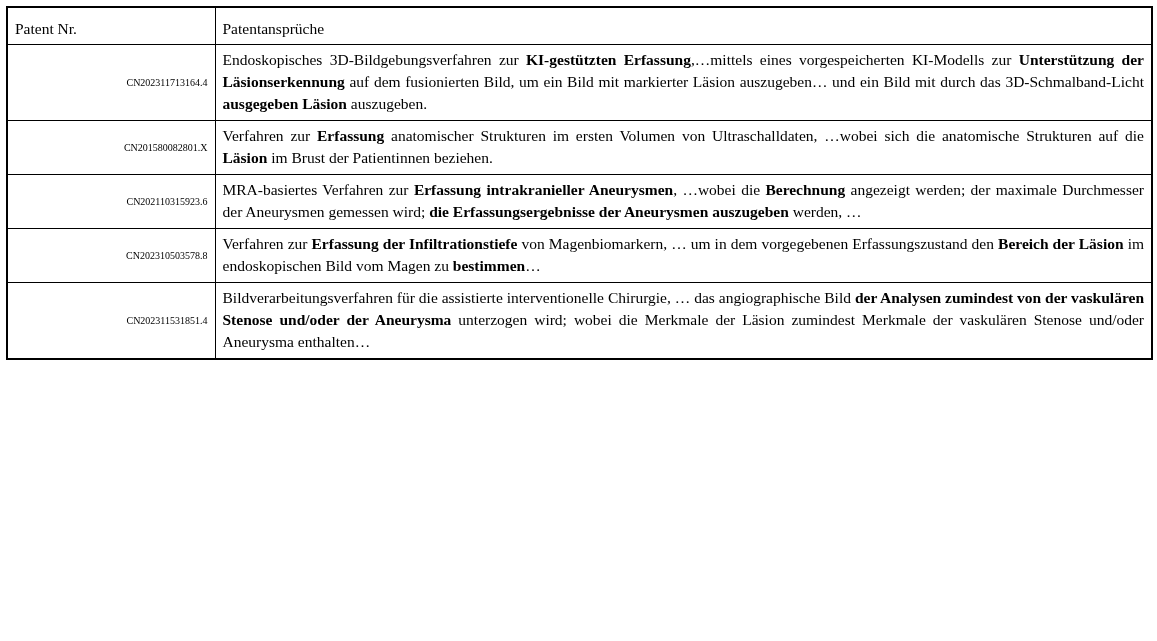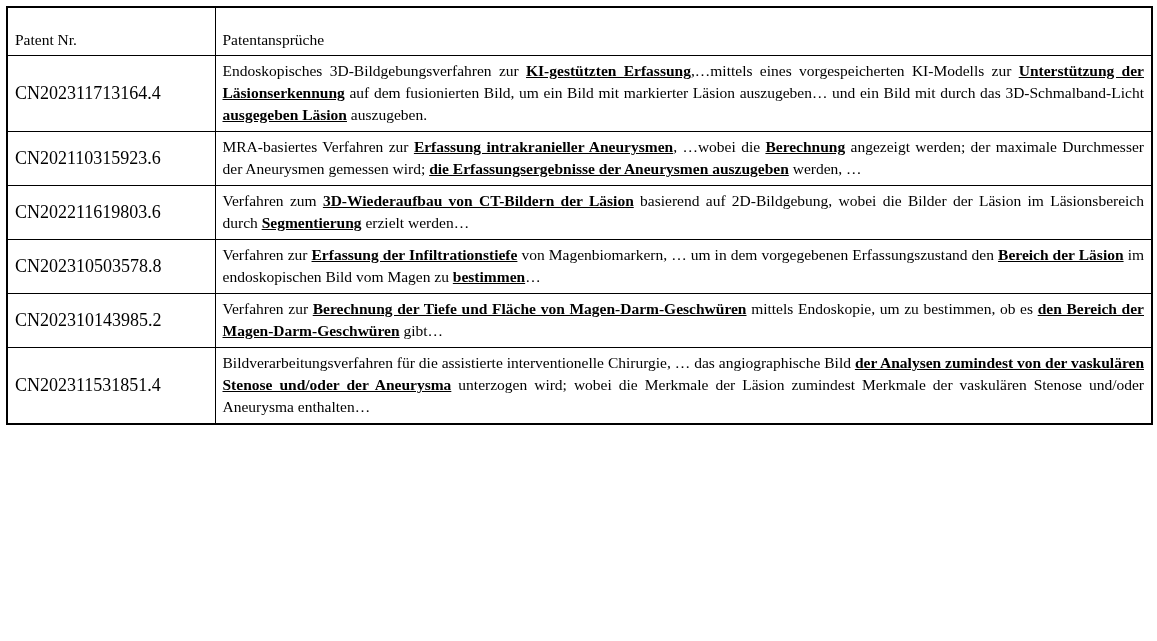--- a/index.html
+++ b/index.html
@@ -28,38 +28,37 @@
   table.patent-table th,
   table.patent-table td {
     border: 1px solid #000;
     vertical-align: middle;
     padding: 4px 7px 5px 7px;
   }
   table.patent-table thead th {
     font-weight: normal;
     font-size: 15.5px;
     text-align: left;
-    padding-top: 23px;
+    padding-top: 12px;
     padding-bottom: 6px;
   }
   td.cell-nr {
-    text-align: left;
-    font-size: 18px;
+    text-align: right;
+    font-size: 10px;
     white-space: nowrap;
   }
   td.cell-claims {
     text-align: justify;
     text-justify: inter-word;
     font-size: 15.5px;
     line-height: 1.42;
     vertical-align: middle;
   }
   td.cell-claims b {
     font-weight: bold;
-    text-decoration: underline;
   }
 </style>
 </head>
 <body>
 
 <div id="patent-table-wrap">
   <table class="patent-table">
     <colgroup>
       <col class="col-nr">
       <col class="col-claims">
@@ -69,34 +68,30 @@
         <th>Patent Nr.</th>
         <th>Patentansprüche</th>
       </tr>
     </thead>
     <tbody>
         <tr>
           <td class="cell-nr">CN202311713164.4</td>
           <td class="cell-claims">Endoskopisches 3D-Bildgebungsverfahren zur <b>KI-gestützten Erfassung</b>,…mittels eines vorgespeicherten KI-Modells zur <b>Unterstützung der Läsionserkennung</b> auf dem fusionierten Bild, um ein Bild mit markierter Läsion auszugeben… und ein Bild mit durch das 3D-Schmalband-Licht <b>ausgegeben Läsion</b> auszugeben.</td>
         </tr>
         <tr>
+          <td class="cell-nr">CN201580082801.X</td>
+          <td class="cell-claims">Verfahren zur <b>Erfassung</b> anatomischer Strukturen im ersten Volumen von Ultraschalldaten, …wobei sich die anatomische Strukturen auf die <b>Läsion</b> im Brust der Patientinnen beziehen.</td>
+        </tr>
+        <tr>
           <td class="cell-nr">CN202110315923.6</td>
           <td class="cell-claims">MRA-basiertes Verfahren zur <b>Erfassung intrakranieller Aneurysmen</b>, …wobei die <b>Berechnung</b> angezeigt werden; der maximale Durchmesser der Aneurysmen gemessen wird; <b>die Erfassungsergebnisse der Aneurysmen auszugeben</b> werden, …</td>
         </tr>
         <tr>
-          <td class="cell-nr">CN202211619803.6</td>
-          <td class="cell-claims">Verfahren zum <b>3D-Wiederaufbau von CT-Bildern der Läsion</b> basierend auf 2D-Bildgebung, wobei die Bilder der Läsion im Läsionsbereich durch <b>Segmentierung</b> erzielt werden…</td>
-        </tr>
-        <tr>
           <td class="cell-nr">CN202310503578.8</td>
           <td class="cell-claims">Verfahren zur <b>Erfassung der Infiltrationstiefe</b> von Magenbiomarkern, … um in dem vorgegebenen Erfassungszustand den <b>Bereich der Läsion</b> im endoskopischen Bild vom Magen zu <b>bestimmen</b>…</td>
-        </tr>
-        <tr>
-          <td class="cell-nr">CN202310143985.2</td>
-          <td class="cell-claims">Verfahren zur <b>Berechnung der Tiefe und Fläche von Magen-Darm-Geschwüren</b> mittels Endoskopie, um zu bestimmen, ob es <b>den Bereich der Magen-Darm-Geschwüren</b> gibt…</td>
         </tr>
         <tr>
           <td class="cell-nr">CN202311531851.4</td>
           <td class="cell-claims">Bildverarbeitungsverfahren für die assistierte interventionelle Chirurgie, … das angiographische Bild <b>der Analysen zumindest von der vaskulären Stenose und/oder der Aneurysma</b> unterzogen wird; wobei die Merkmale der Läsion zumindest Merkmale der vaskulären Stenose und/oder Aneurysma enthalten…</td>
         </tr>
       </tbody>
   </table>
 </div>
 
 </body></html>

